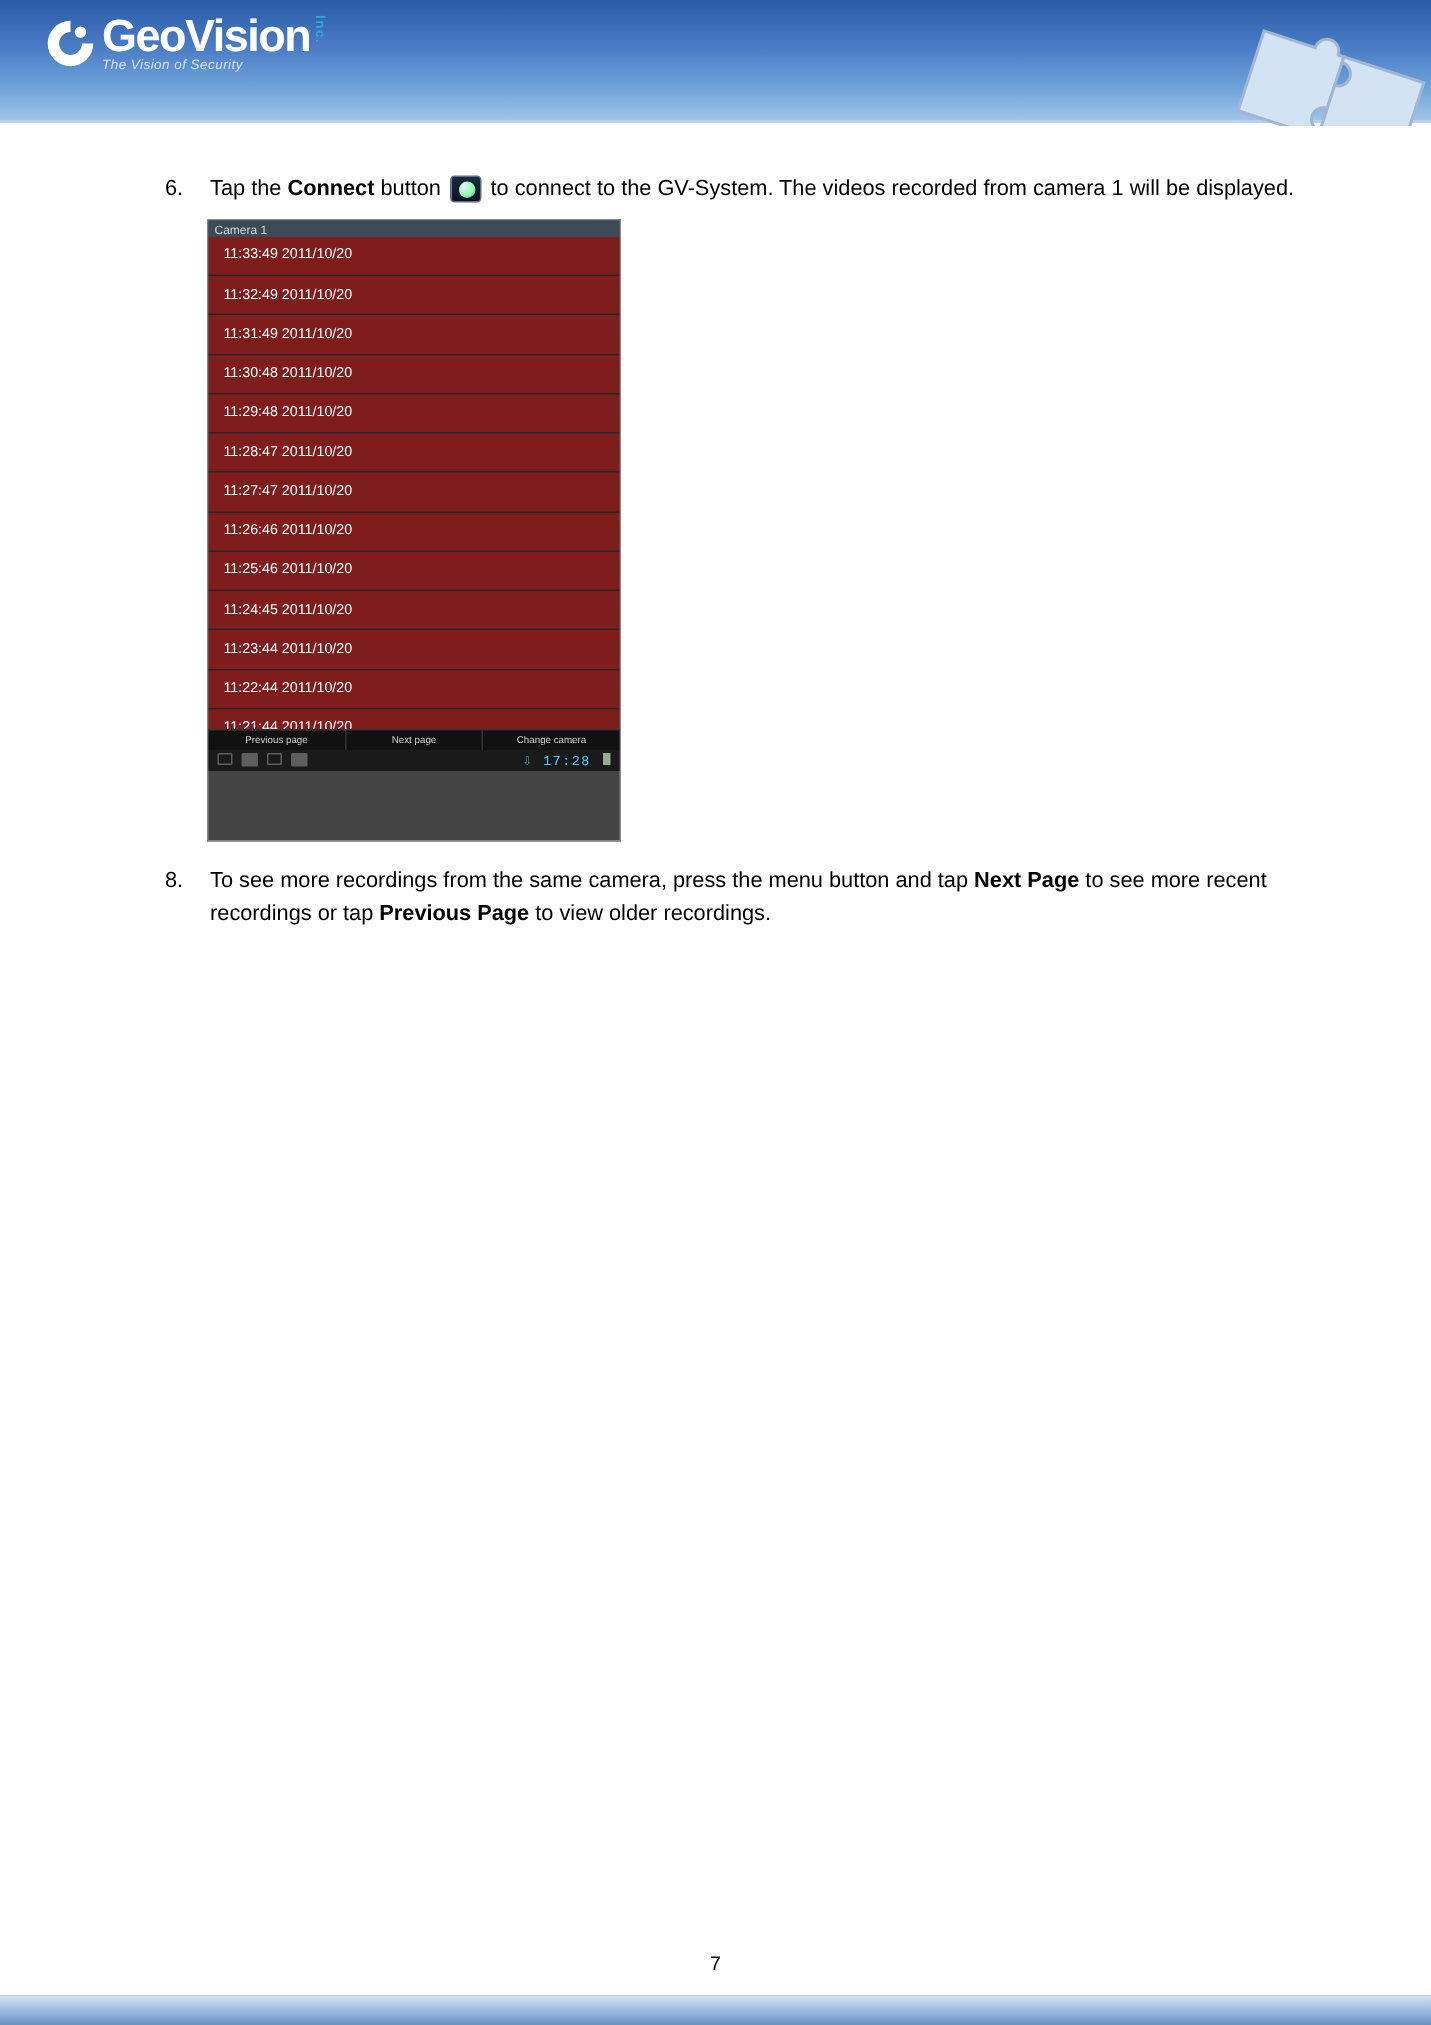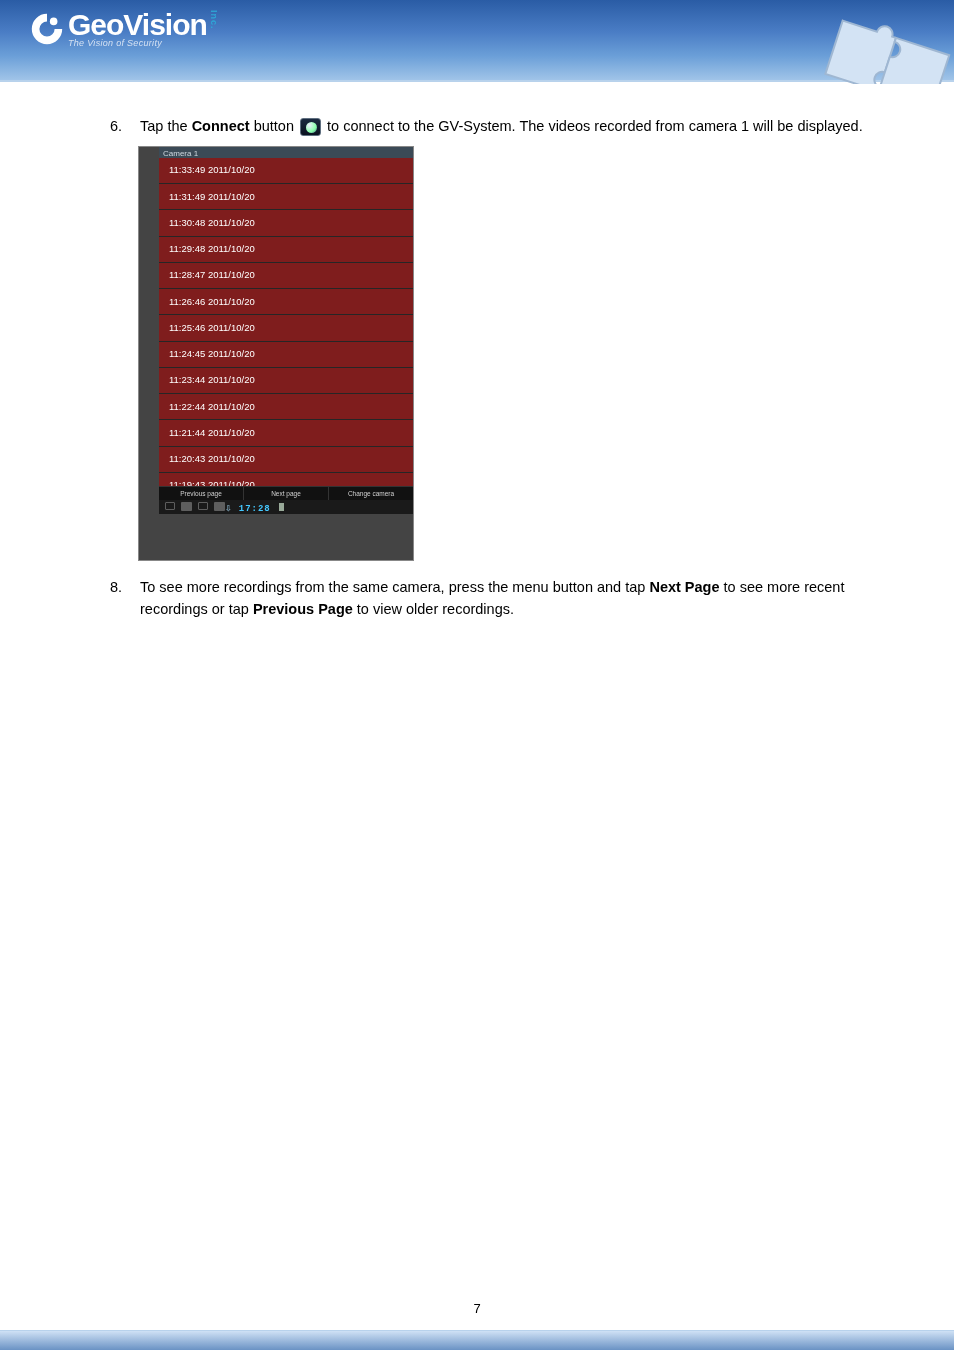--- a/index.html
+++ b/index.html
@@ -33,29 +33,29 @@
     background: linear-gradient(#1a2a40,#0b1220);
     border: 1px solid #5f6f80; border-radius: 3px; position: relative; margin: 0 2px;
   }
   .connect-btn-icon::after {
     content: ""; position: absolute; left: 5px; top: 3px; width: 11px; height: 11px;
     background: radial-gradient(circle at 30% 30%, #eef, #8fa 60%, #468 100%); border-radius: 50%;
   }
 
   .screenshot {
     width: 276px; height: 415px; background: #444; margin: 8px 0 16px 28px; position: relative;
-    border: 1px solid #888; font-family: Arial, sans-serif; padding-left: 20px;
+    border: 1px solid #888; font-family: Arial, sans-serif;
   }
   .ss-title { background: #3b4a56; color: #cfd8e0; font-size: 8px; padding: 1px 4px; height: 11px; }
   .ss-list { background: #7f1d1d; height: 328px; overflow: hidden; }
   .ss-row { color: #fff; font-size: 9.5px; padding: 5.5px 10px; border-bottom: 1px solid #262626; }
   .ss-menu { display:flex; background:#111; height: 14px; border-top:1px solid #333;}
   .ss-menu div { flex:1; text-align:center; color:#d0d0d0; font-size:6.5px; border-right:1px solid #333; line-height:14px;}
   .ss-menu div:last-child{border-right:none;}
-  .ss-nav { display: flex; align-items: center; background: #1a1a1a; height: 14px; padding: 0 6px; font-weight: bold; }
+  .ss-nav { display: flex; justify-content: space-between; align-items: center; background: #1a1a1a; height: 14px; padding: 0 6px; }
   .ss-nav-left { display: flex; gap: 6px; }
   .ss-nav-ico { width: 11px; height: 9px; background: #6b6b6b; border-radius: 1px; opacity: .85; }
   .ss-nav-ico.ghost { background:none; border:1px solid #6b6b6b; height:8px; width:10px;}
   .ss-time { color: #44c8ff; font-family: "Courier New", monospace; font-size: 9px; letter-spacing: 1px; }
   .ss-bat { display:inline-block; width:5px; height:8px; background:#9a9; margin-left:4px; vertical-align:middle;}
   .ss-dl { display:inline-block; color:#6f8fa0; font-size:8px; margin-right:3px;}
 
   .footer-band {
     position: absolute; bottom: 0; left: 0; width: 100%; height: 20px;
     background: linear-gradient(to bottom, #cfe1f5 0%, #6a92c4 100%);
@@ -96,24 +96,26 @@
     <li>
       <span class="num">6.</span>
       <span class="item-text">
         <span>Tap the </span><span class="bold">Connect</span><span> button </span><span class="connect-btn-icon"></span><span> to connect to the GV-System. The videos recorded from camera 1 will be displayed.</span>
       </span>
 
       <div class="screenshot">
         <div class="ss-title">Camera 1</div>
         <div class="ss-list">
           <div class="ss-row">11:33:49 2011/10/20</div>
+          <div class="ss-row">11:32:49 2011/10/20</div>
           <div class="ss-row">11:31:49 2011/10/20</div>
           <div class="ss-row">11:30:48 2011/10/20</div>
           <div class="ss-row">11:29:48 2011/10/20</div>
           <div class="ss-row">11:28:47 2011/10/20</div>
+          <div class="ss-row">11:27:47 2011/10/20</div>
           <div class="ss-row">11:26:46 2011/10/20</div>
           <div class="ss-row">11:25:46 2011/10/20</div>
           <div class="ss-row">11:24:45 2011/10/20</div>
           <div class="ss-row">11:23:44 2011/10/20</div>
           <div class="ss-row">11:22:44 2011/10/20</div>
           <div class="ss-row">11:21:44 2011/10/20</div>
           <div class="ss-row">11:20:43 2011/10/20</div>
           <div class="ss-row">11:19:43 2011/10/20</div>
 
         </div>

